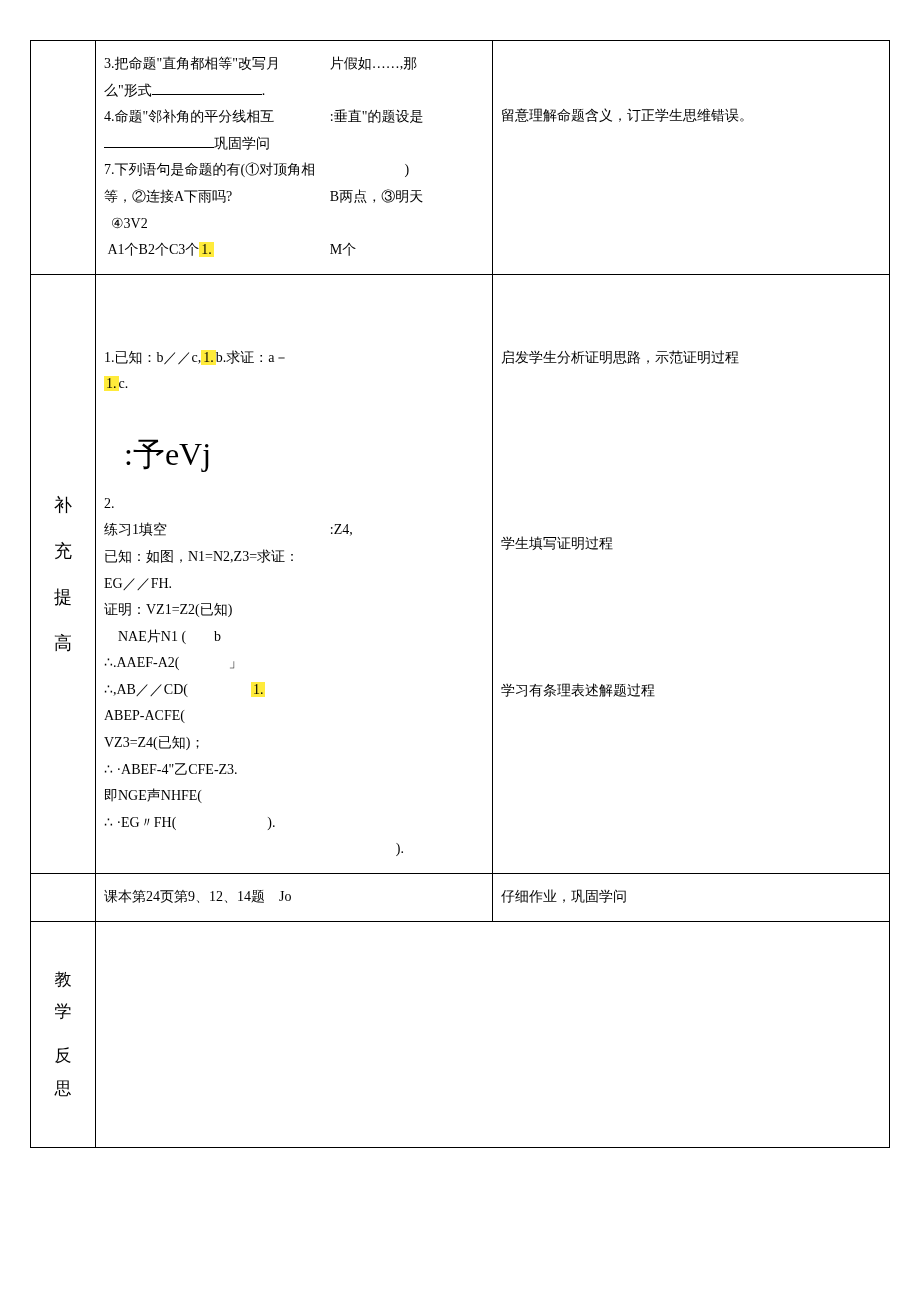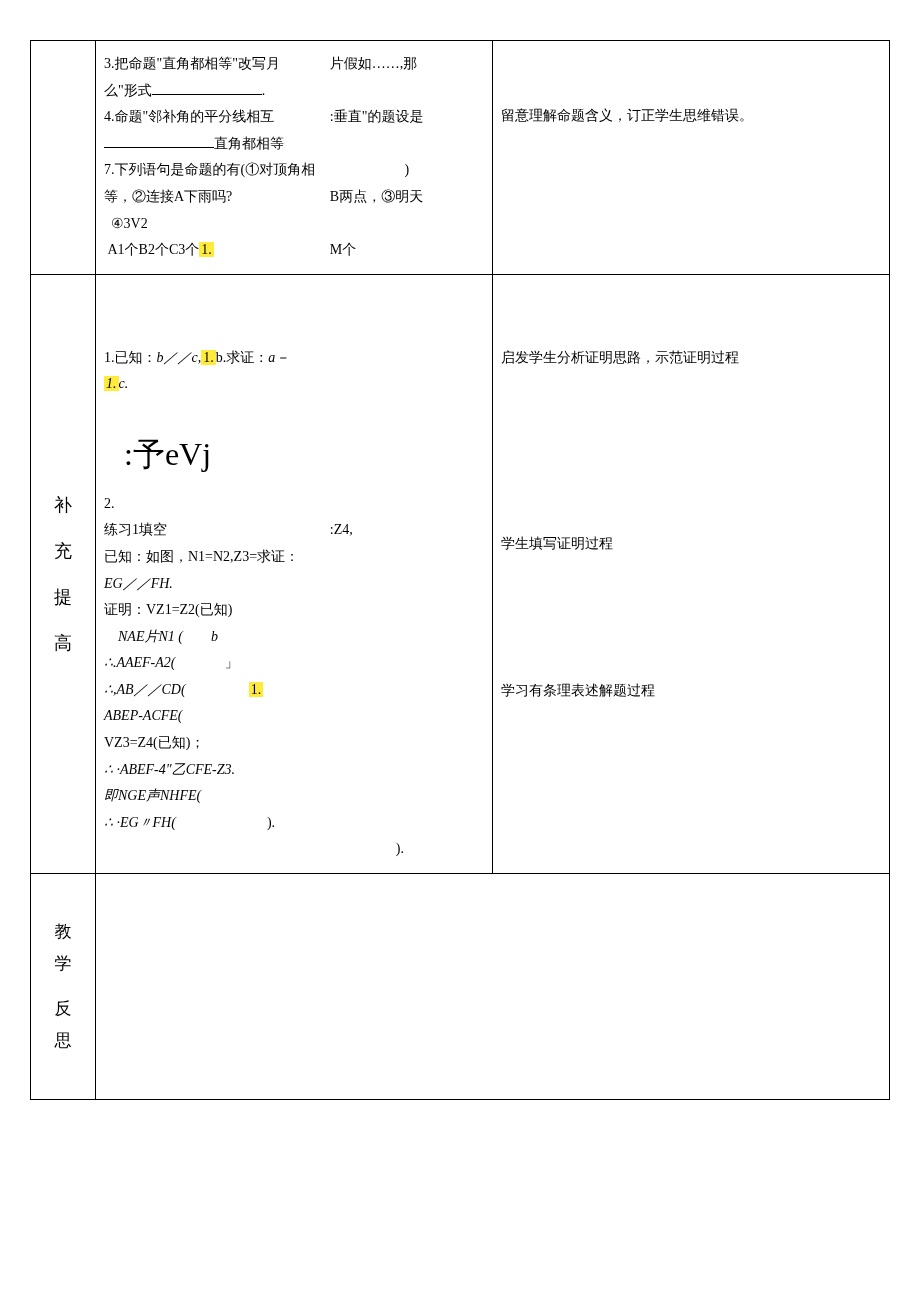--- a/index.html
+++ b/index.html
@@ -47,21 +47,20 @@
     border-bottom: 1px solid #000;
     min-width: 110px;
     height: 1em;
     vertical-align: baseline;
   }
   .hl {
     background: #ffeb3b;
     padding: 0 2px;
   }
   .italic {
-    font-style: italic;
     font-family: "Times New Roman", serif;
   }
   .sketch {
     font-family: "Times New Roman", serif;
     font-size: 32px;
     padding: 6px 20px;
   }
   .twocol {
     display: flex;
     gap: 10px;
@@ -80,21 +79,21 @@
 
 <tbody>
         <tr>
   <td class="col-label"></td>
   <td class="col-mid">
     <div class="twocol">
       <div>
         <div><span>3.把命题"直角都相等"改写月</span></div>
         <div><span>么"形式</span><span class="blank"></span>.</div>
         <div><span>4.命题"邻补角的平分线相互</span></div>
-        <div><span class="blank"></span><span>直角都相等</span></div>
+        <div><span class="blank"></span><span>巩固学问</span></div>
         <div><span>7.下列语句是命题的有(①对顶角相等，②连接A下雨吗?</span></div>
         <div>&nbsp;&nbsp;<span>④3V2</span></div>
         <div>&nbsp;<span>A1个B2个C3个</span><span class="hl">1.</span></div>
       </div>
       <div>
         <div><span>片假如……,那</span></div>
         <div>&nbsp;</div>
         <div><span>:垂直"的题设是</span></div>
         <div>&nbsp;</div>
         <div style="text-align:center"><span>)</span></div>
@@ -148,20 +147,29 @@
     <div style="height:60px"></div>
     <div><span>启发学生分析证明思路，示范证明过程</span></div>
     <div style="height:160px"></div>
     <div><span>学生填写证明过程</span></div>
     <div style="height:120px"></div>
     <div><span>学习有条理表述解题过程</span></div>
   </td>
 </tr>
 
 
+<tr>
+  <td class="col-label"></td>
+  <td class="col-mid">
+    <span>课本第24页第9、12、14题</span>&nbsp;&nbsp;&nbsp;&nbsp;<span>Jo</span>
+  </td>
+  <td class="col-right">
+    <span>仔细作业，巩固学问</span>
+  </td>
+</tr>
 
 <tr>
   <td class="col-label" style="font-size:17px;padding:30px 21px">
     <span class="vchar">教学</span>
     <span class="vchar">反思</span>
   </td>
   <td class="col-mid" colspan="2"></td>
 </tr>
 
 </tbody>

